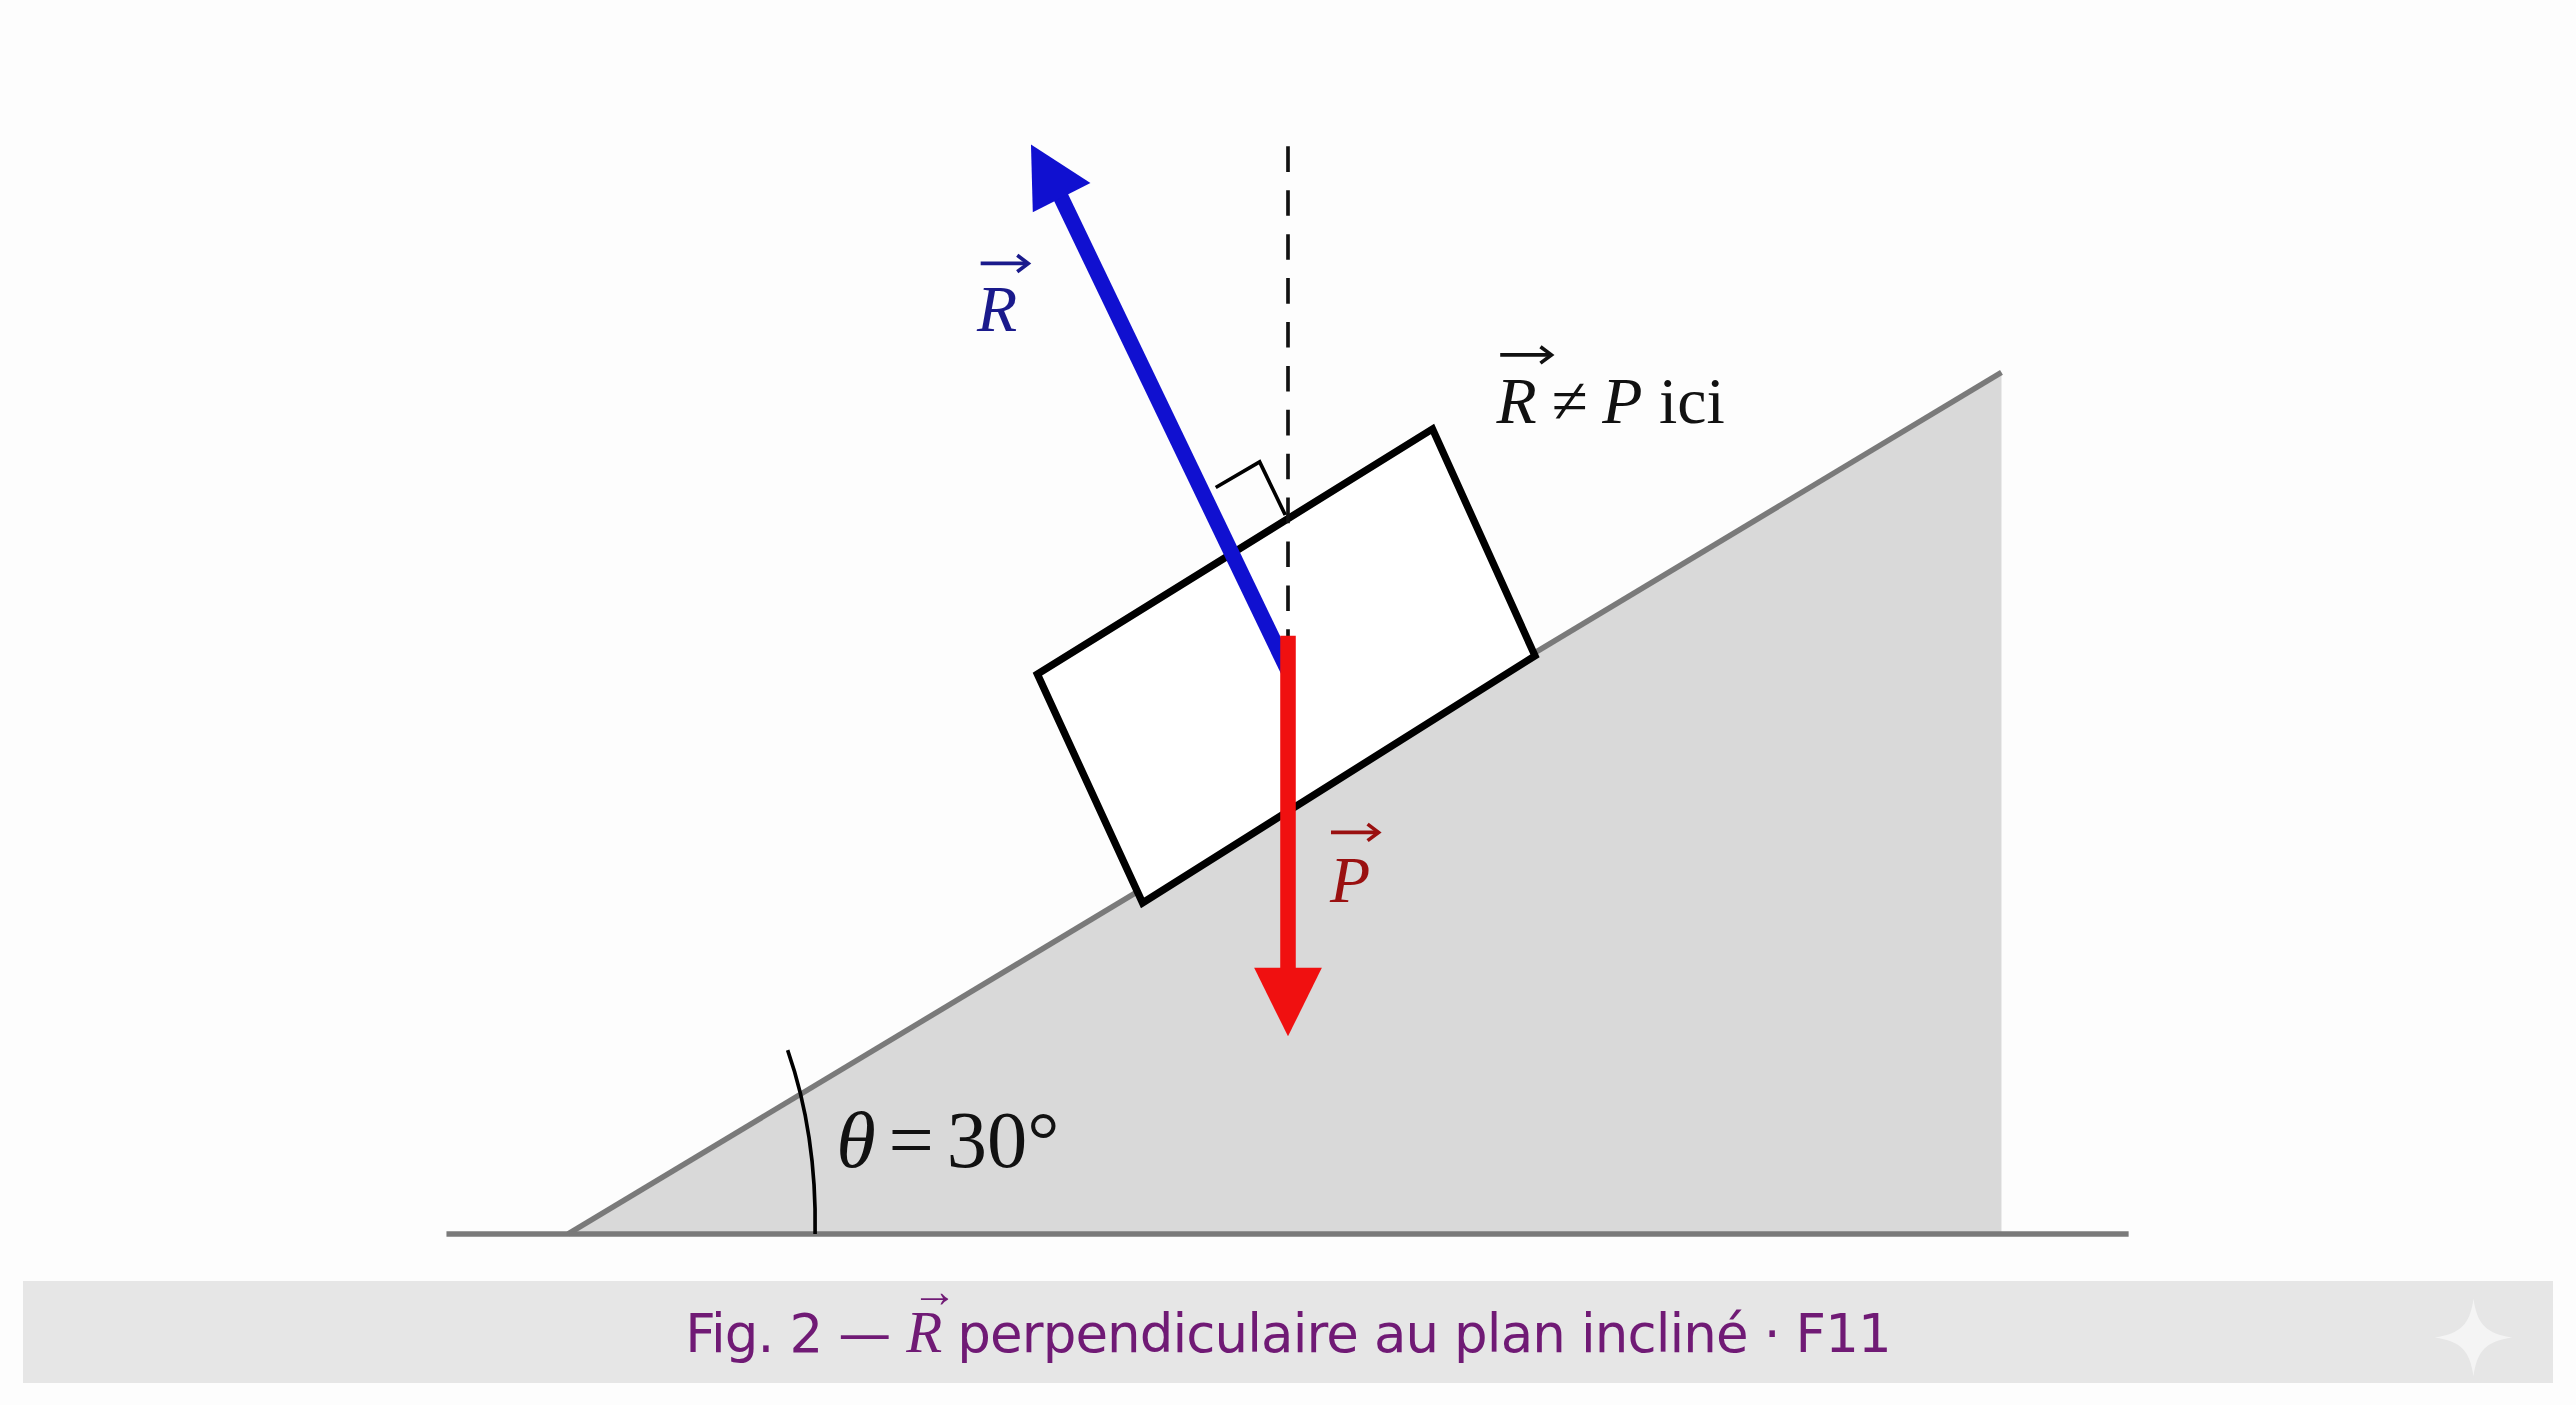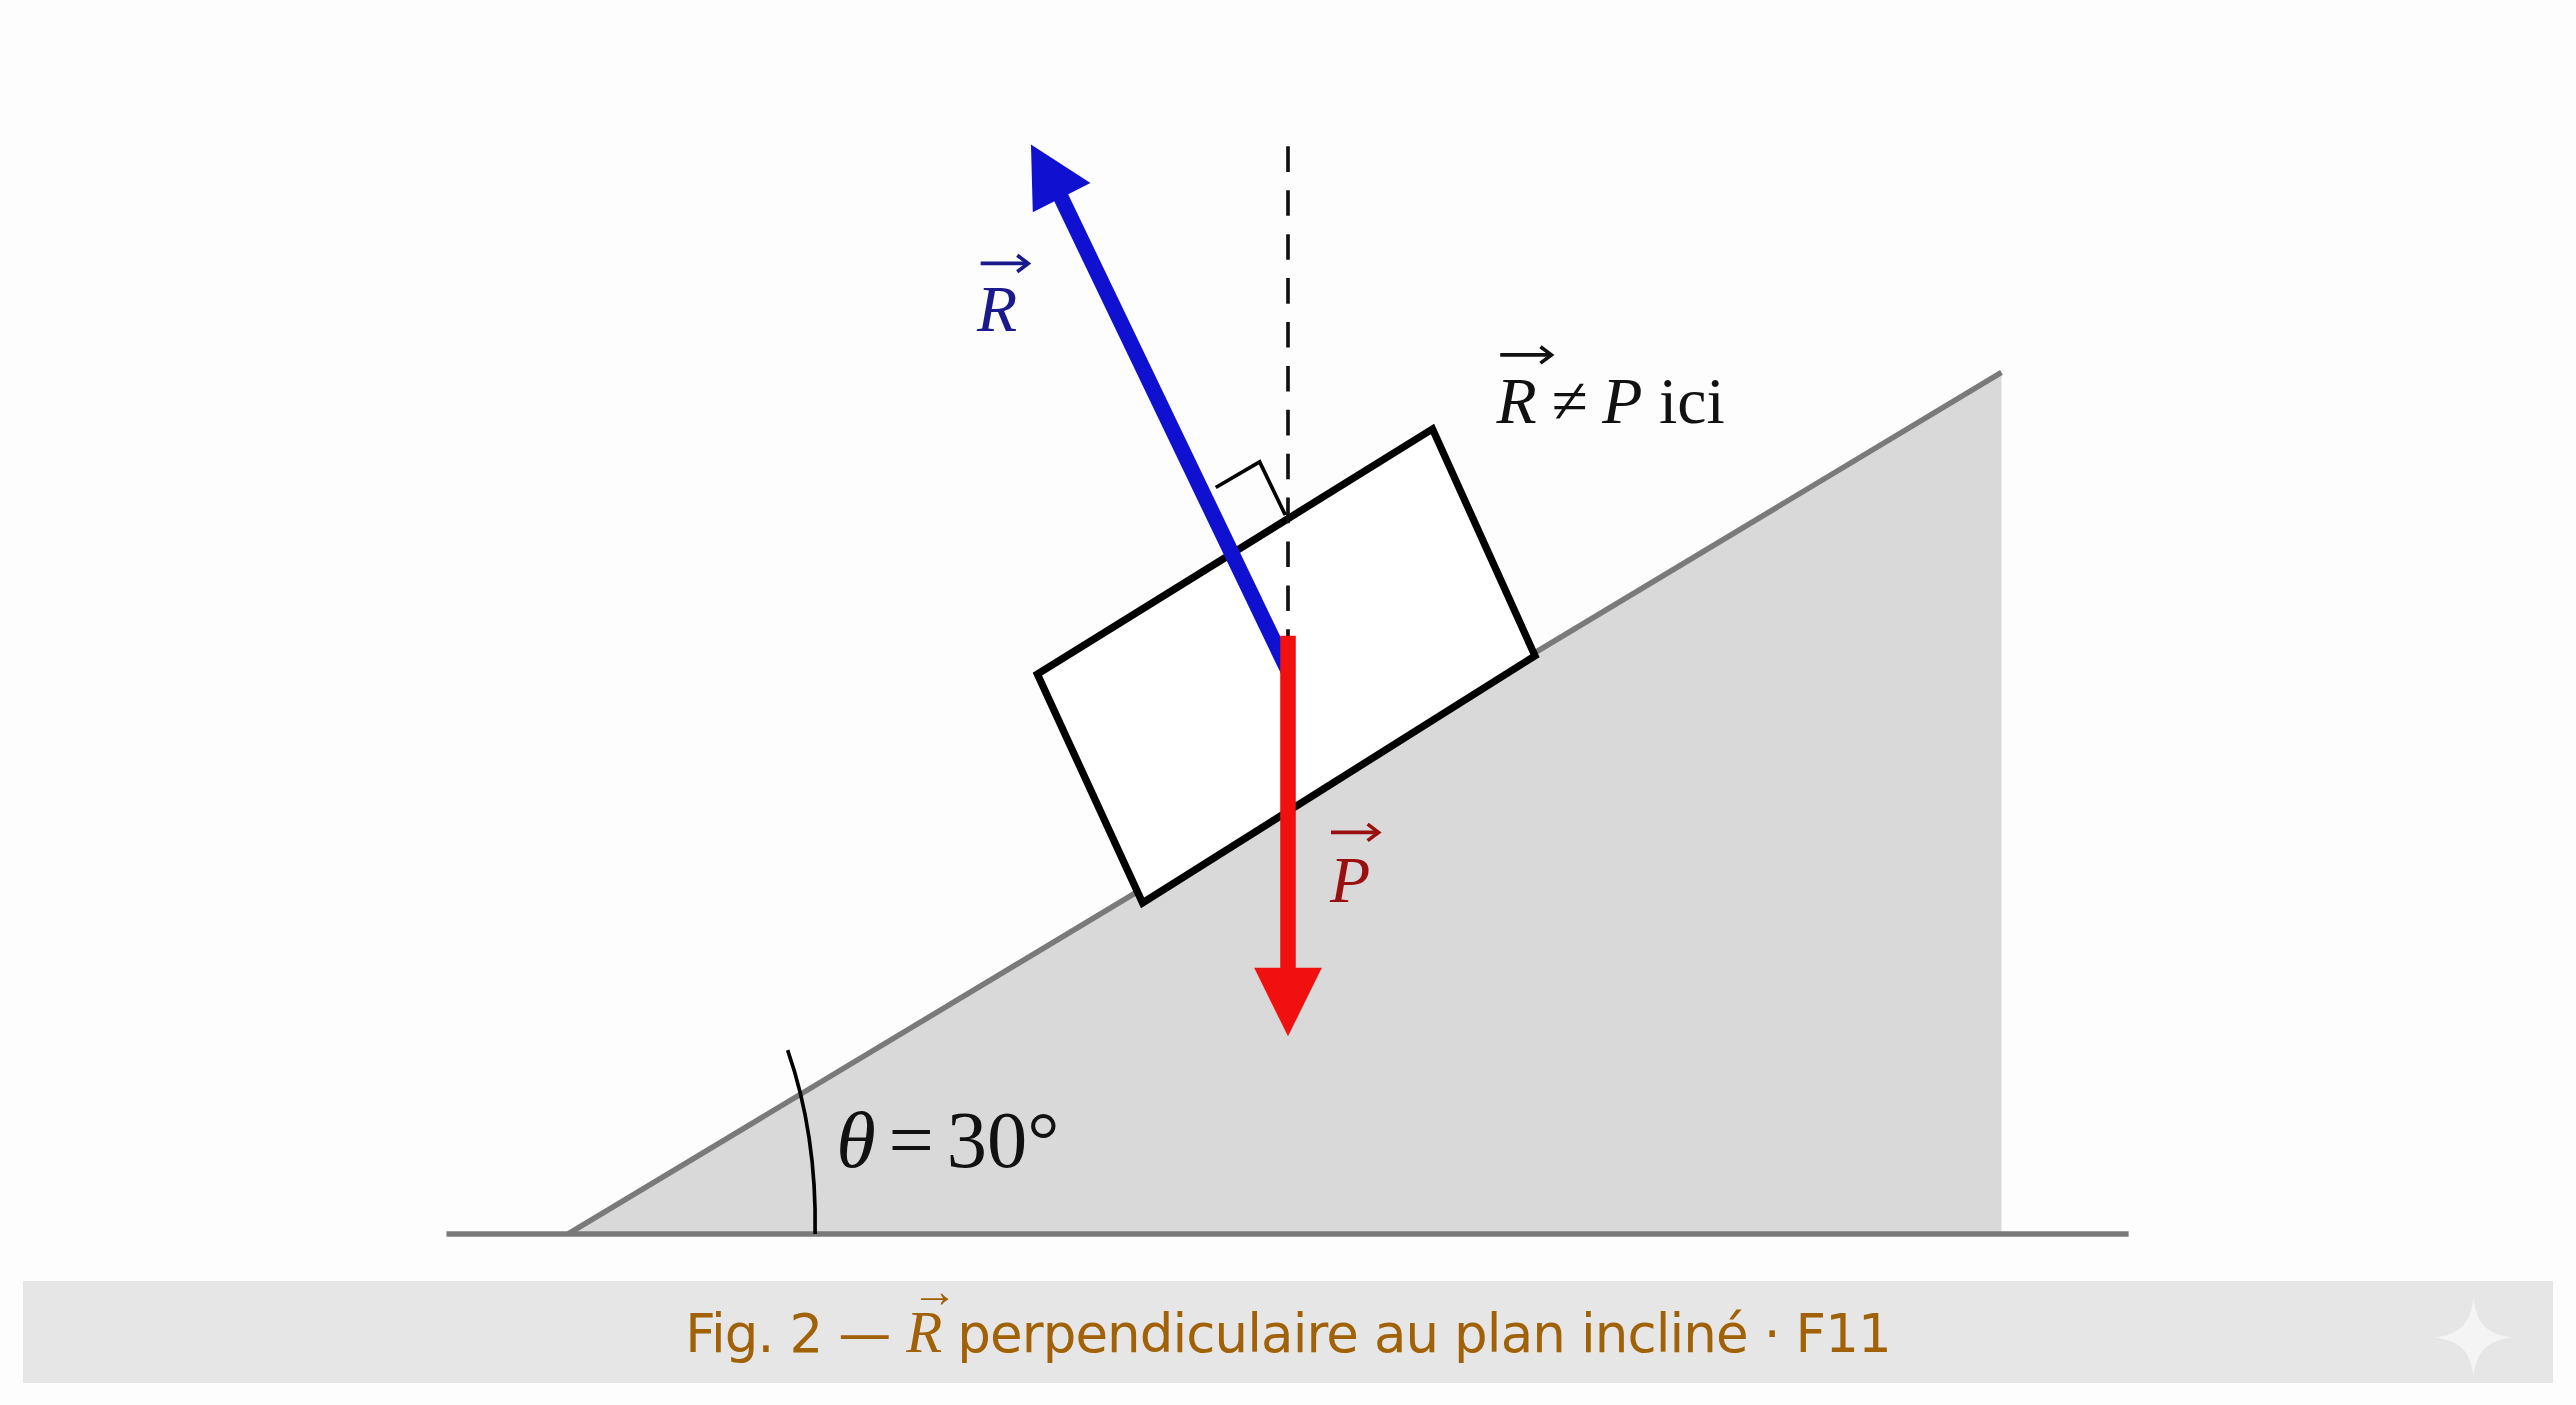--- a/index.html
+++ b/index.html
@@ -2,21 +2,21 @@
 <html style="font-size:14.6px"><head>
 <meta charset="utf-8">
 <style>
   html,body{margin:0;padding:0;background:#fdfdfd;}
   body{width:2576px;height:1405px;position:relative;overflow:hidden;font-family:"Liberation Serif",serif;}
   #stage{position:absolute;left:0;top:0;width:2576px;height:1405px;}
   .mathlabel{font-family:"Liberation Serif","DejaVu Serif",serif;font-style:italic;}
   .upright{font-style:normal;}
   #caption-bar{position:absolute;left:23px;top:1281px;width:2530px;height:102px;background:#e6e6e6;}
   #caption-text{position:absolute;left:0;right:0;top:0;height:102px;line-height:102px;text-align:center;
-    font-family:"DejaVu Sans","Liberation Sans",sans-serif;font-size:53px;color:#a16207;letter-spacing:-0.9px;}
+    font-family:"DejaVu Sans","Liberation Sans",sans-serif;font-size:53px;color:#701a75;letter-spacing:-0.9px;}
   #caption-text .vec{font-family:"Liberation Serif",serif;font-style:italic;position:relative;display:inline-block;font-size:59px;}
   #caption-text .vec::before{content:"\2192";position:absolute;left:5.5px;top:-40px;font-style:normal;font-size:46px;}
   #sparkle{position:absolute;left:2433px;top:1297px;width:81px;height:81px;}
 </style>
 </head>
 <body>
 
 <svg id="stage" viewBox="0 0 2816 1536" xmlns="http://www.w3.org/2000/svg">
 
   <polygon points="621,1349 2188,407 2188,1349" fill="#d9d9d9"></polygon>

